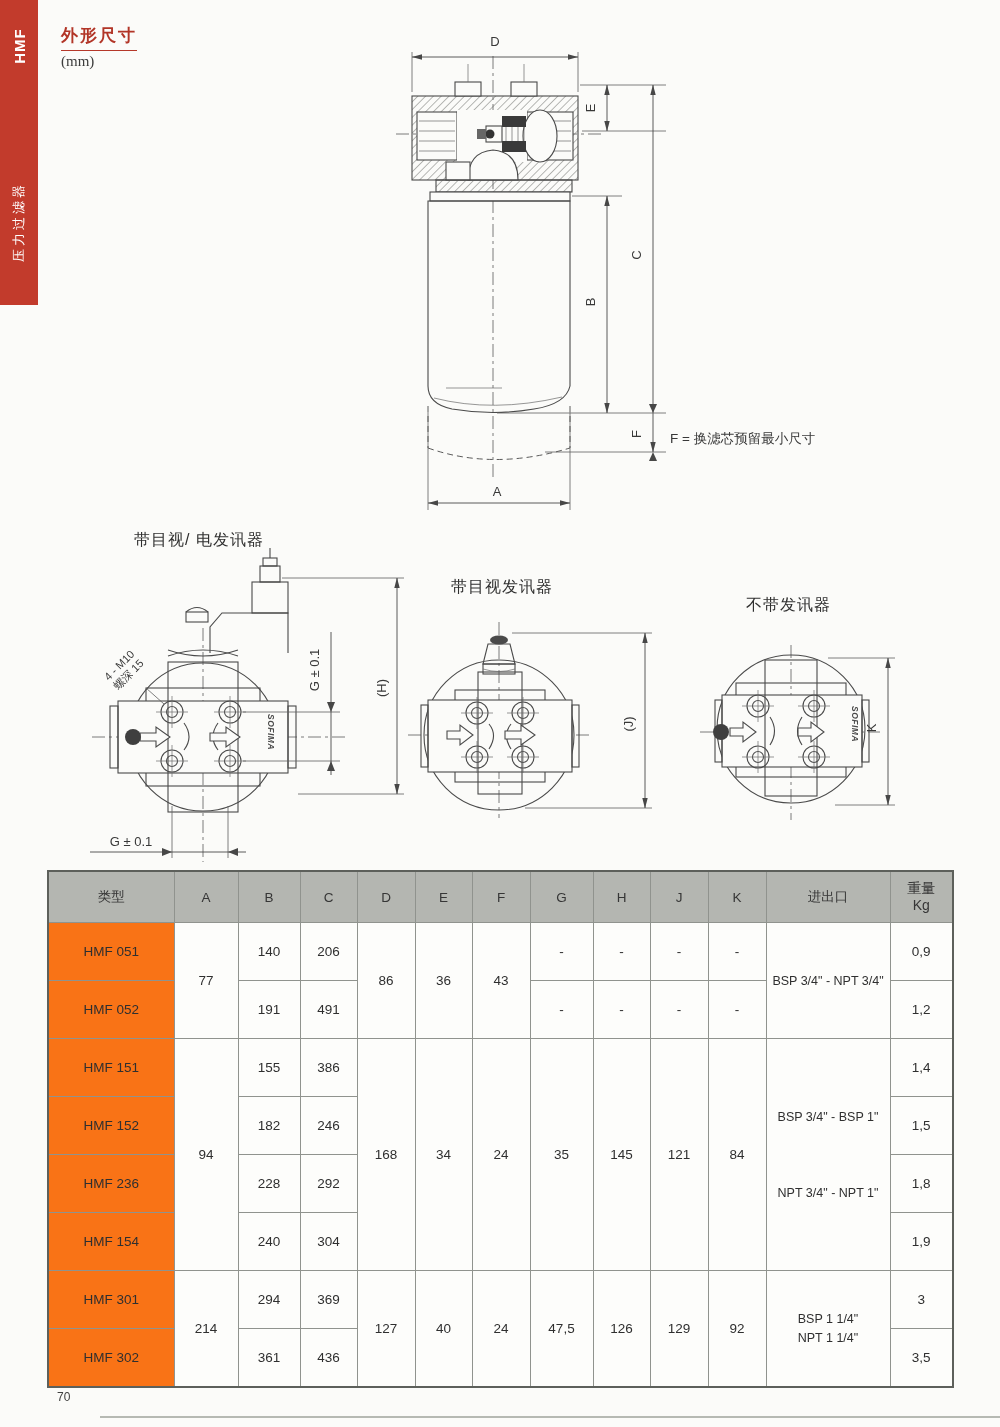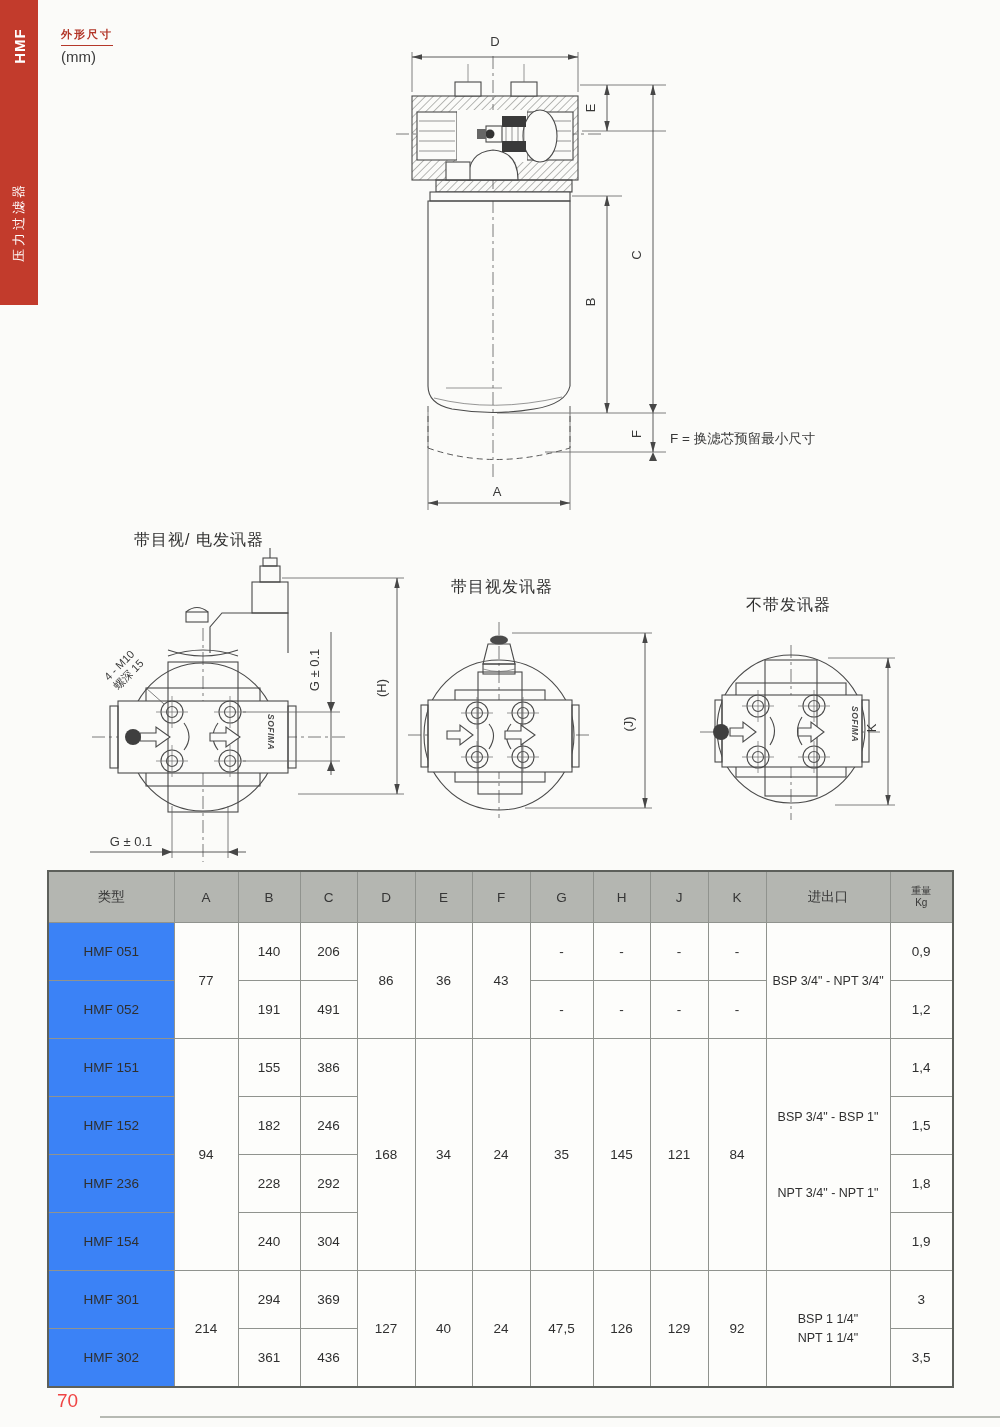--- a/index.html
+++ b/index.html
@@ -7,51 +7,51 @@
         font-family:"Liberation Sans","DejaVu Sans",sans-serif;}
   
   .sidebar{position:absolute;left:0;top:0;width:38px;height:305px;background:#c23b2c;}
   .sidebar-series{position:absolute;top:46px;left:50%;transform:translate(-50%,-50%) rotate(-90deg);
         color:#fff;font-weight:bold;font-size:15px;letter-spacing:1px;white-space:nowrap;}
   .sidebar-category{position:absolute;top:222px;left:50%;transform:translate(-50%,-50%) rotate(-90deg);
         color:#fff;font-size:13px;letter-spacing:3px;white-space:nowrap;
         font-family:"Liberation Serif","DejaVu Serif",serif;}
   
   .doc-header{position:absolute;left:61px;top:24px;}
-  .doc-title{margin:0;display:inline-block;color:#b23527;font-size:11px;font-weight:bold;
+  .doc-title{margin:0;display:inline-block;color:#b23527;font-size:17px;font-weight:bold;
         letter-spacing:2px;padding-bottom:3px;border-bottom:1.5px solid #b5382a;
         font-family:Liberation Mono, monospace;}
-  .doc-unit{color:#3c3c3c;font-size:15px;margin-top:2px;font-family:Liberation Sans, sans-serif;}
+  .doc-unit{color:#3c3c3c;font-size:15px;margin-top:2px;font-family:Liberation Serif, serif;}
   
   svg.drawings{position:absolute;left:0;top:0;}
   svg .cl{stroke:#5a5a5a;stroke-width:.8;stroke-dasharray:13 4 3 4;}
   svg .dash{stroke:#5a5a5a;stroke-width:1;stroke-dasharray:6 4;fill:none;}
   svg .thin{stroke:#6a6a6a;stroke-width:.7;}
   svg .ext{stroke:#5f5f5f;stroke-width:.8;}
   svg .dimline{stroke:#474747;stroke-width:.9;}
   svg text{fill:#383838;font-family:"Liberation Sans","DejaVu Sans",sans-serif;}
   svg .dim{font-size:13px;}
   svg .small{font-size:11px;}
   svg .cnt{font-size:16px;fill:#2f2f2f;letter-spacing:1px;}
   svg .brand{font-size:8.5px;font-style:italic;font-weight:bold;fill:#4a4a4a;letter-spacing:.5px;}
   
   .spec-table-wrap{position:absolute;left:47px;top:870px;width:905px;}
   table.spec{border-collapse:collapse;table-layout:fixed;width:905px;background:#fdfdfb;
         border:2px solid #5d605b;}
   table.spec th,table.spec td{border:1px solid #90938e;text-align:center;vertical-align:middle;
         color:#2f2f2f;padding:0;overflow:hidden;}
   table.spec thead th{background:#b4b6b1;height:50px;font-size:13.5px;font-weight:normal;color:#363636;}
   table.spec td{height:57px;font-size:13.5px;}
-  table.spec td.model{background:#3b82f6;}
-  .wh{font-size:10px;line-height:1.25;}
+  table.spec td.model{background:#f97316;}
+  .wh{font-size:14px;line-height:1.25;}
   .ports-stack{display:flex;flex-direction:column;align-items:center;justify-content:center;font-size:12.5px;}
   .gap-wide{gap:62px;}
   .gap-narrow{gap:5px;}
   
-  .page-number{position:absolute;left:57px;top:1390px;font-size:19px;color:#ef4444;}
+  .page-number{position:absolute;left:57px;top:1390px;font-size:12px;color:#404040;}
   .footer-line{position:absolute;left:100px;right:0;top:1416px;height:2px;background:#b6b9b3;}
 </style>
 </head>
 <body>
 
 <div class="page">
 
   <aside class="sidebar">
     <div class="sidebar-series">HMF</div>
     <div class="sidebar-category">压力过滤器</div>

